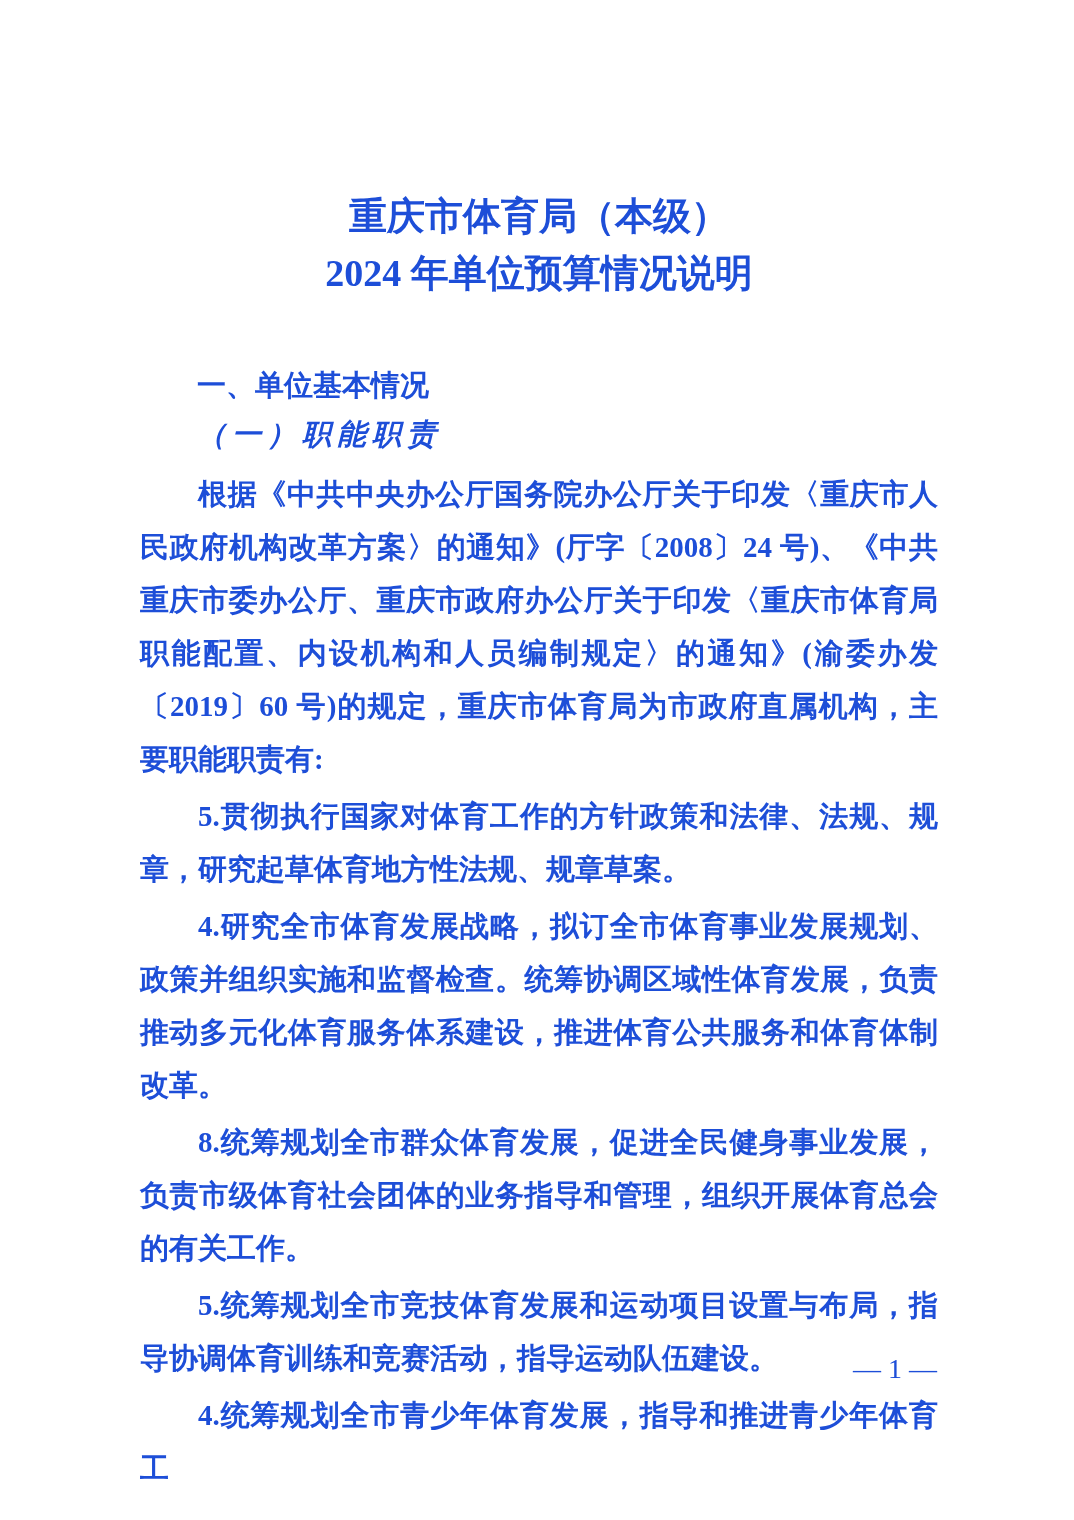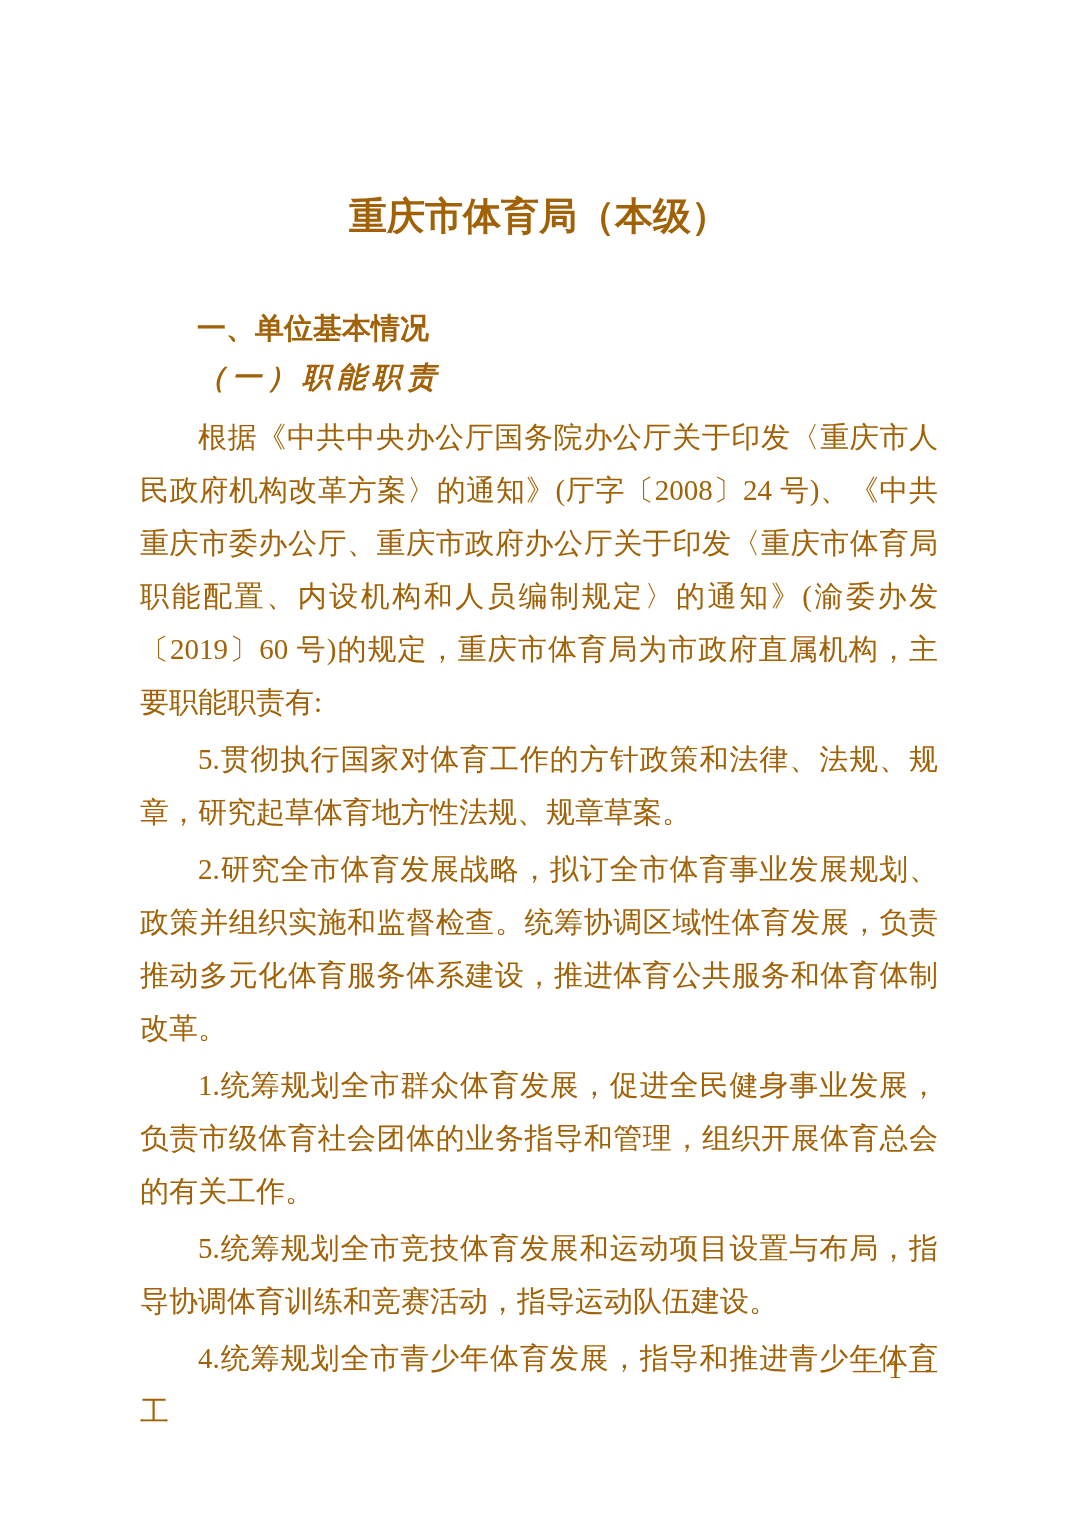--- a/index.html
+++ b/index.html
@@ -5,21 +5,21 @@
   html, body {
     margin: 0;
     padding: 0;
     background: #ffffff;
   }
   .page {
     position: relative;
     width: 1074px;
     height: 1520px;
     background: #ffffff;
-    color: #a16207;
+    color: #1d4ed8;
     box-sizing: border-box;
     padding: 188px 136px 0 140px;
     overflow: hidden;
     font-family: "Liberation Serif", serif;
   }
   .doc-title {
     margin: 0;
     font-size: 38px;
     font-weight: 700;
     line-height: 57px;
@@ -51,20 +51,21 @@
   .body-text {
     margin-top: 15px;
     font-size: 29px;
     line-height: 53px;
     text-align: justify;
     text-justify: inter-ideograph;
   }
   .body-text p {
     margin: 0 0 4px 0;
     text-indent: 58px;
+    font-weight: bold;
   }
   .body-text p:last-child {
     margin-bottom: 0;
   }
   .page-number {
     position: absolute;
     top: 1353px;
     right: 137px;
     font-size: 28px;
     line-height: 32px;
@@ -72,30 +73,31 @@
     white-space: nowrap;
   }
 </style>
 </head>
 <body>
 
 <div class="page">
 
   <h1 class="doc-title">
     <span class="title-line">重庆市体育局（本级）</span>
+    <span class="title-line">2024 年单位预算情况说明</span>
   </h1>
 
   <h2 class="section-heading">一、单位基本情况</h2>
 
   <h3 class="subsection-heading">（一）职能职责</h3>
 
   <div class="body-text">
     <p>根据《中共中央办公厅国务院办公厅关于印发〈重庆市人民政府机构改革方案〉的通知》(厅字〔2008〕24 号)、《中共重庆市委办公厅、重庆市政府办公厅关于印发〈重庆市体育局职能配置、内设机构和人员编制规定〉的通知》(渝委办发〔2019〕60 号)的规定，重庆市体育局为市政府直属机构，主要职能职责有:</p>
     <p>5.贯彻执行国家对体育工作的方针政策和法律、法规、规章，研究起草体育地方性法规、规章草案。</p>
-    <p>2.研究全市体育发展战略，拟订全市体育事业发展规划、政策并组织实施和监督检查。统筹协调区域性体育发展，负责推动多元化体育服务体系建设，推进体育公共服务和体育体制改革。</p>
-    <p>1.统筹规划全市群众体育发展，促进全民健身事业发展，负责市级体育社会团体的业务指导和管理，组织开展体育总会的有关工作。</p>
+    <p>4.研究全市体育发展战略，拟订全市体育事业发展规划、政策并组织实施和监督检查。统筹协调区域性体育发展，负责推动多元化体育服务体系建设，推进体育公共服务和体育体制改革。</p>
+    <p>8.统筹规划全市群众体育发展，促进全民健身事业发展，负责市级体育社会团体的业务指导和管理，组织开展体育总会的有关工作。</p>
     <p>5.统筹规划全市竞技体育发展和运动项目设置与布局，指导协调体育训练和竞赛活动，指导运动队伍建设。</p>
     <p>4.统筹规划全市青少年体育发展，指导和推进青少年体育工</p>
   </div>
 
   <div class="page-number">— 1 —</div>
 
 </div>
 
 </body></html>

